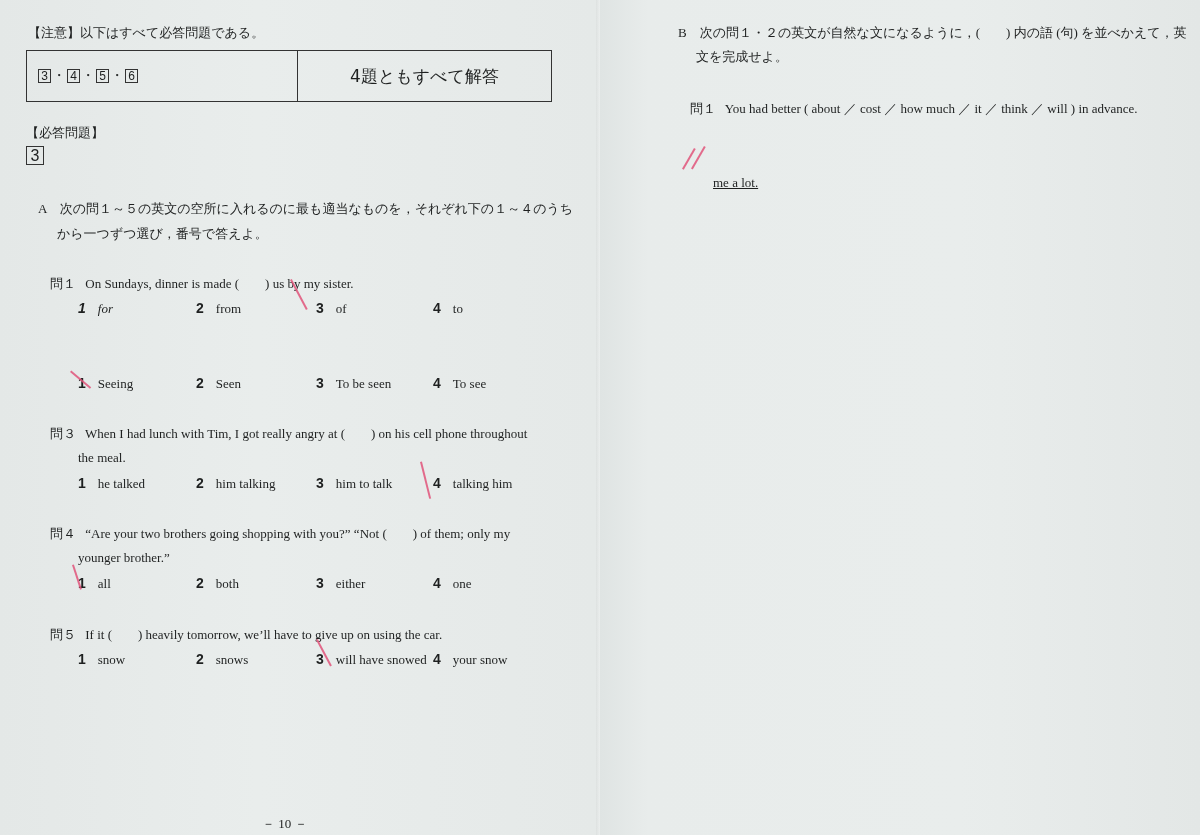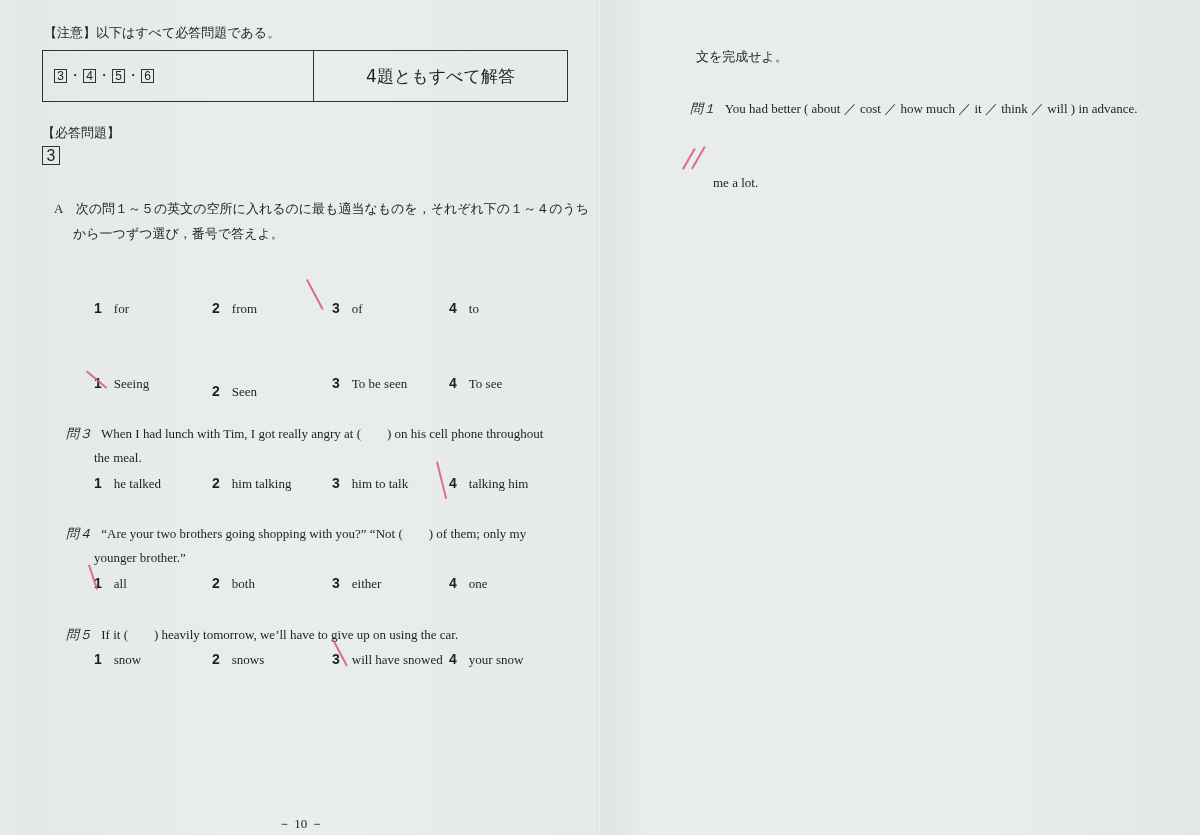--- a/index.html
+++ b/index.html
@@ -1,34 +1,34 @@
 <!DOCTYPE html>
 <html><head>
 <meta charset="utf-8">
 <style>
   html, body { margin:0; padding:0; }
   body { width:1200px; height:835px; overflow:hidden; background:#e6eae9; font-family:"Liberation Serif","DejaVu Serif",serif; color:#1e2020; position:relative; }
   .page { position:absolute; top:0; height:835px; }
-  .page.left { left:16px; width:600px; background:linear-gradient(90deg,#e4e8e7 0%,#e9edec 40%,#e5e9e8 92%,#dfe3e2 100%);padding-left:47px; }
+  .page.left { left:0; width:600px; background:linear-gradient(90deg,#e4e8e7 0%,#e9edec 40%,#e5e9e8 92%,#dfe3e2 100%);padding-left:47px; }
   .page.right { left:600px; width:600px; background:linear-gradient(90deg,#dfe4e3 0%,#e8eceb 8%,#e9edec 60%,#e3e7e6 100%); }
   .fold { position:absolute; left:596px; top:0; width:8px; height:835px; background:linear-gradient(90deg,rgba(0,0,0,0.03),rgba(255,255,255,0.25),rgba(0,0,0,0.03)); }
   .abs { position:absolute; white-space:nowrap; }
   .jp { font-family:"DejaVu Sans",sans-serif; }
   .notice { left:28px; top:24px; font-size:13px; }
   .tbl { position:absolute; left:26px; top:50px; width:524px; height:50px; border:1px solid #333; display:flex; }
   .tbl .c1 { width:260px; border-right:1px solid #333; display:flex; align-items:center; padding-left:10px; font-size:14px; }
   .tbl .c2 { flex:1; display:flex; align-items:center; justify-content:center; font-size:17px; }
   .box { display:inline-block; border:1px solid #333; width:11px; height:12px; line-height:12px; text-align:center; font-size:12px; font-family:"Liberation Sans",sans-serif; margin:0 1px; }
   .req { left:26px; top:124px; font-size:13px; }
   .q3 { left:26px; top:146px; font-size:13px; display:flex; align-items:center; }
   .bigbox { display:inline-block; border:1.5px solid #333; width:16px; height:17px; line-height:17px; text-align:center; font-size:16px; font-family:"Liberation Sans",sans-serif; margin-right:8px; }
   .line { font-size:13px; }
   .opt { position:absolute; font-size:13px; white-space:nowrap; }
   .opt b { font-family:"Liberation Sans",sans-serif; font-weight:bold; font-size:14px; margin-right:12px; }
-  .qn { display:inline-block; width:32px;font-style:italic; }
+  .qn { display:inline-block; width:32px; }
   .pn { font-size:13px; }
   .mark { position:absolute; background:#e0537a; width:2px; transform-origin:top left; opacity:0.85; }
 </style>
 </head>
 <body>
 
 <div class="page left">
   <div class="abs notice jp">【注意】以下はすべて必答問題である。</div>
 
   <div class="tbl">
@@ -45,27 +45,31 @@
   </div>
 
   <div class="abs req jp">【必答問題】</div>
   <div class="abs q3">
     <span class="bigbox">3</span>
   </div>
 
   <div class="abs line" style="left:38px;top:200px;">A　次の問１～５の英文の空所に入れるのに最も適当なものを，それぞれ下の１～４のうち</div>
   <div class="abs line" style="left:57px;top:225px;">から一つずつ選び，番号で答えよ。</div>
 
-  <div class="opt" style="left:78px;top:300px;"><b>1</b><span>for</span></div>
+  <div class="abs line" style="left:50px;top:275px;">
+    <span class="qn">問１</span>
+    <span>On Sundays, dinner is made (　　) us by my sister.</span>
+  </div>
+  <div class="opt" style="left:78px;top:300px;font-style:italic;"><b>1</b><span>for</span></div>
   <div class="opt" style="left:196px;top:300px;"><b>2</b><span>from</span></div>
   <div class="opt" style="left:316px;top:300px;"><b>3</b><span>of</span></div>
   <div class="opt" style="left:433px;top:300px;"><b>4</b><span>to</span></div>
 
   <div class="opt" style="left:78px;top:375px;"><b>1</b><span>Seeing</span></div>
-  <div class="opt" style="left:196px;top:375px;margin-top:8px;"><b>2</b><span>Seen</span></div>
+  <div class="opt" style="left:196px;top:375px;"><b>2</b><span>Seen</span></div>
   <div class="opt" style="left:316px;top:375px;text-align:right;"><b>3</b><span>To be seen</span></div>
   <div class="opt" style="left:433px;top:375px;"><b>4</b><span>To see</span></div>
 
   <div class="abs line" style="left:50px;top:425px;">
     <span class="qn">問３</span>
     <span>When I had lunch with Tim, I got really angry at (　　) on his cell phone throughout</span>
   </div>
   <div class="abs line" style="left:78px;top:450px;">the meal.</div>
   <div class="opt" style="left:78px;top:475px;"><b>1</b><span>he talked</span></div>
   <div class="opt" style="left:196px;top:475px;"><b>2</b><span>him talking</span></div>
@@ -96,25 +100,26 @@
   <div class="mark" style="left:420px;top:462px;height:38px;transform:rotate(-14deg);"></div>
   <div class="mark" style="left:72px;top:565px;height:26px;transform:rotate(-18deg);"></div>
   <div class="mark" style="left:316px;top:640px;height:30px;transform:rotate(-28deg);"></div>
 
   <div class="abs pn" style="left:262px;top:815px;">－ 10 －</div>
 </div>
 
 <div class="fold"></div>
 
 <div class="page right">
+  <div class="abs line" style="left:78px;top:24px;">B　次の問１・２の英文が自然な文になるように，(　　) 内の語 (句) を並べかえて，英</div>
   <div class="abs line" style="left:96px;top:48px;">文を完成せよ。</div>
 
   <div class="abs line" style="left:90px;top:100px;">
     <span class="qn">問１</span>
     <span>You had better ( about ／ cost ／ how much ／ it ／ think ／ will ) in advance.</span>
   </div>
-  <div class="abs line" style="left:113px;top:175px;">me a lot.</div>
+  <div class="abs line" style="left:113px;top:175px;text-decoration:underline;">me a lot.</div>
 
   <div class="mark" style="left:94px;top:148px;height:24px;transform:rotate(30deg);"></div>
   <div class="mark" style="left:104px;top:146px;height:26px;transform:rotate(30deg);"></div>
 
   <div class="abs pn" style="left:302px;top:854px;">－ 11 －</div>
 </div>
 
 </body></html>

